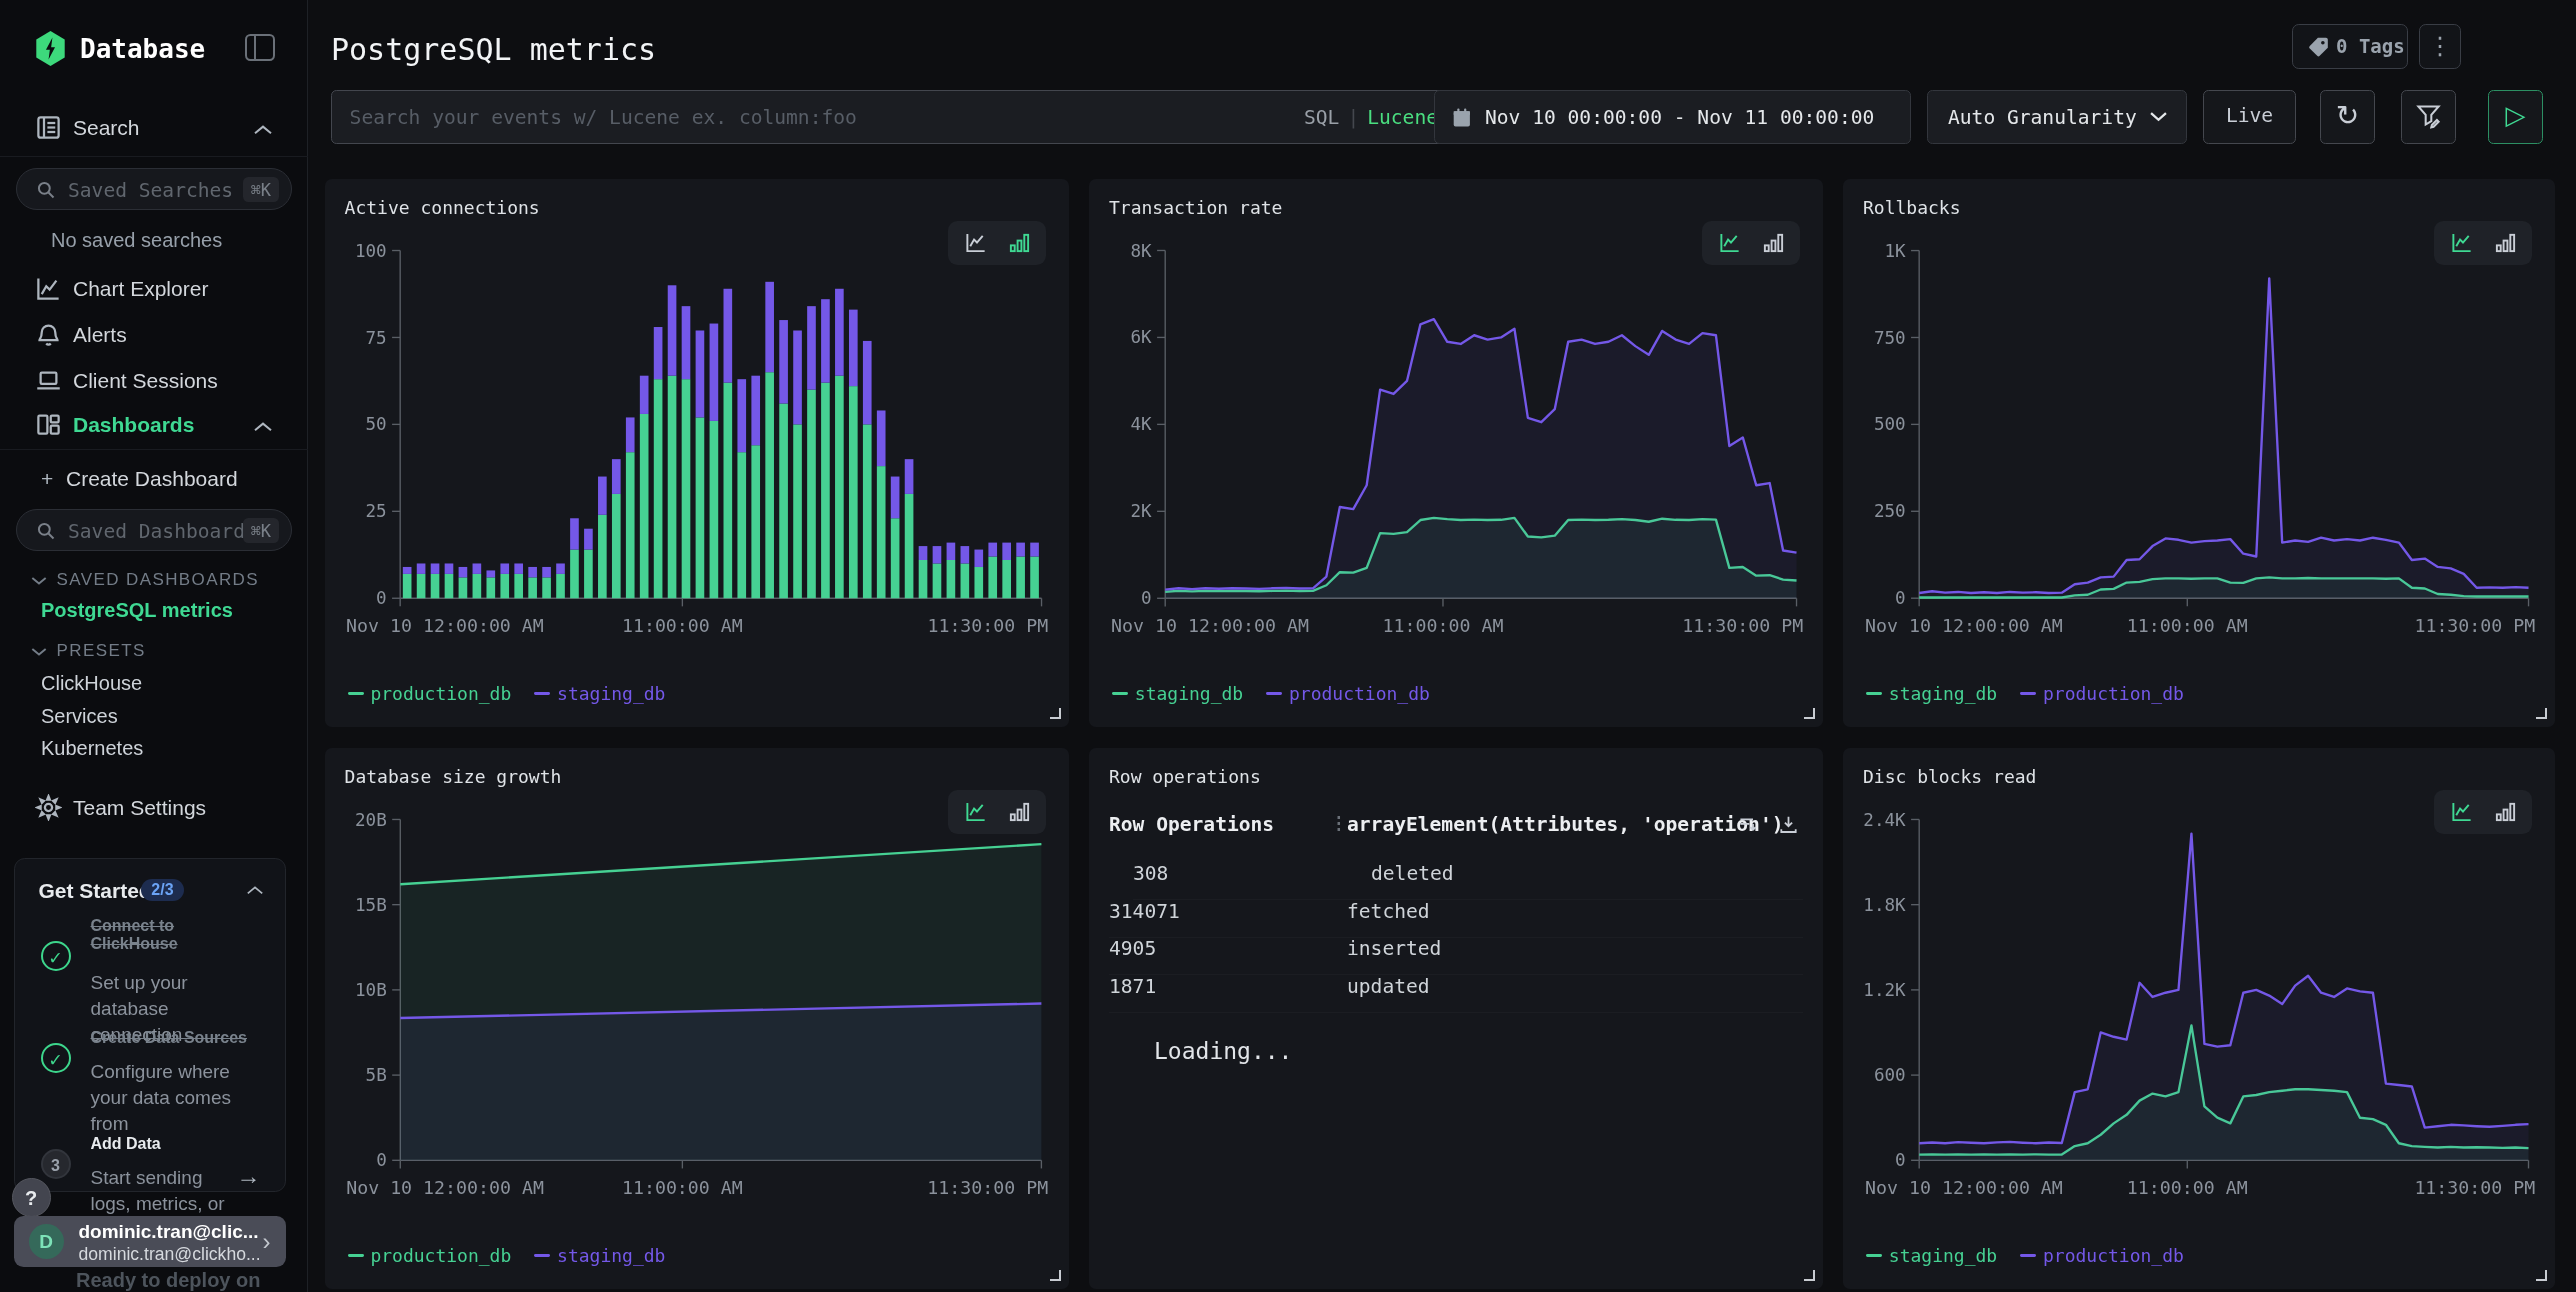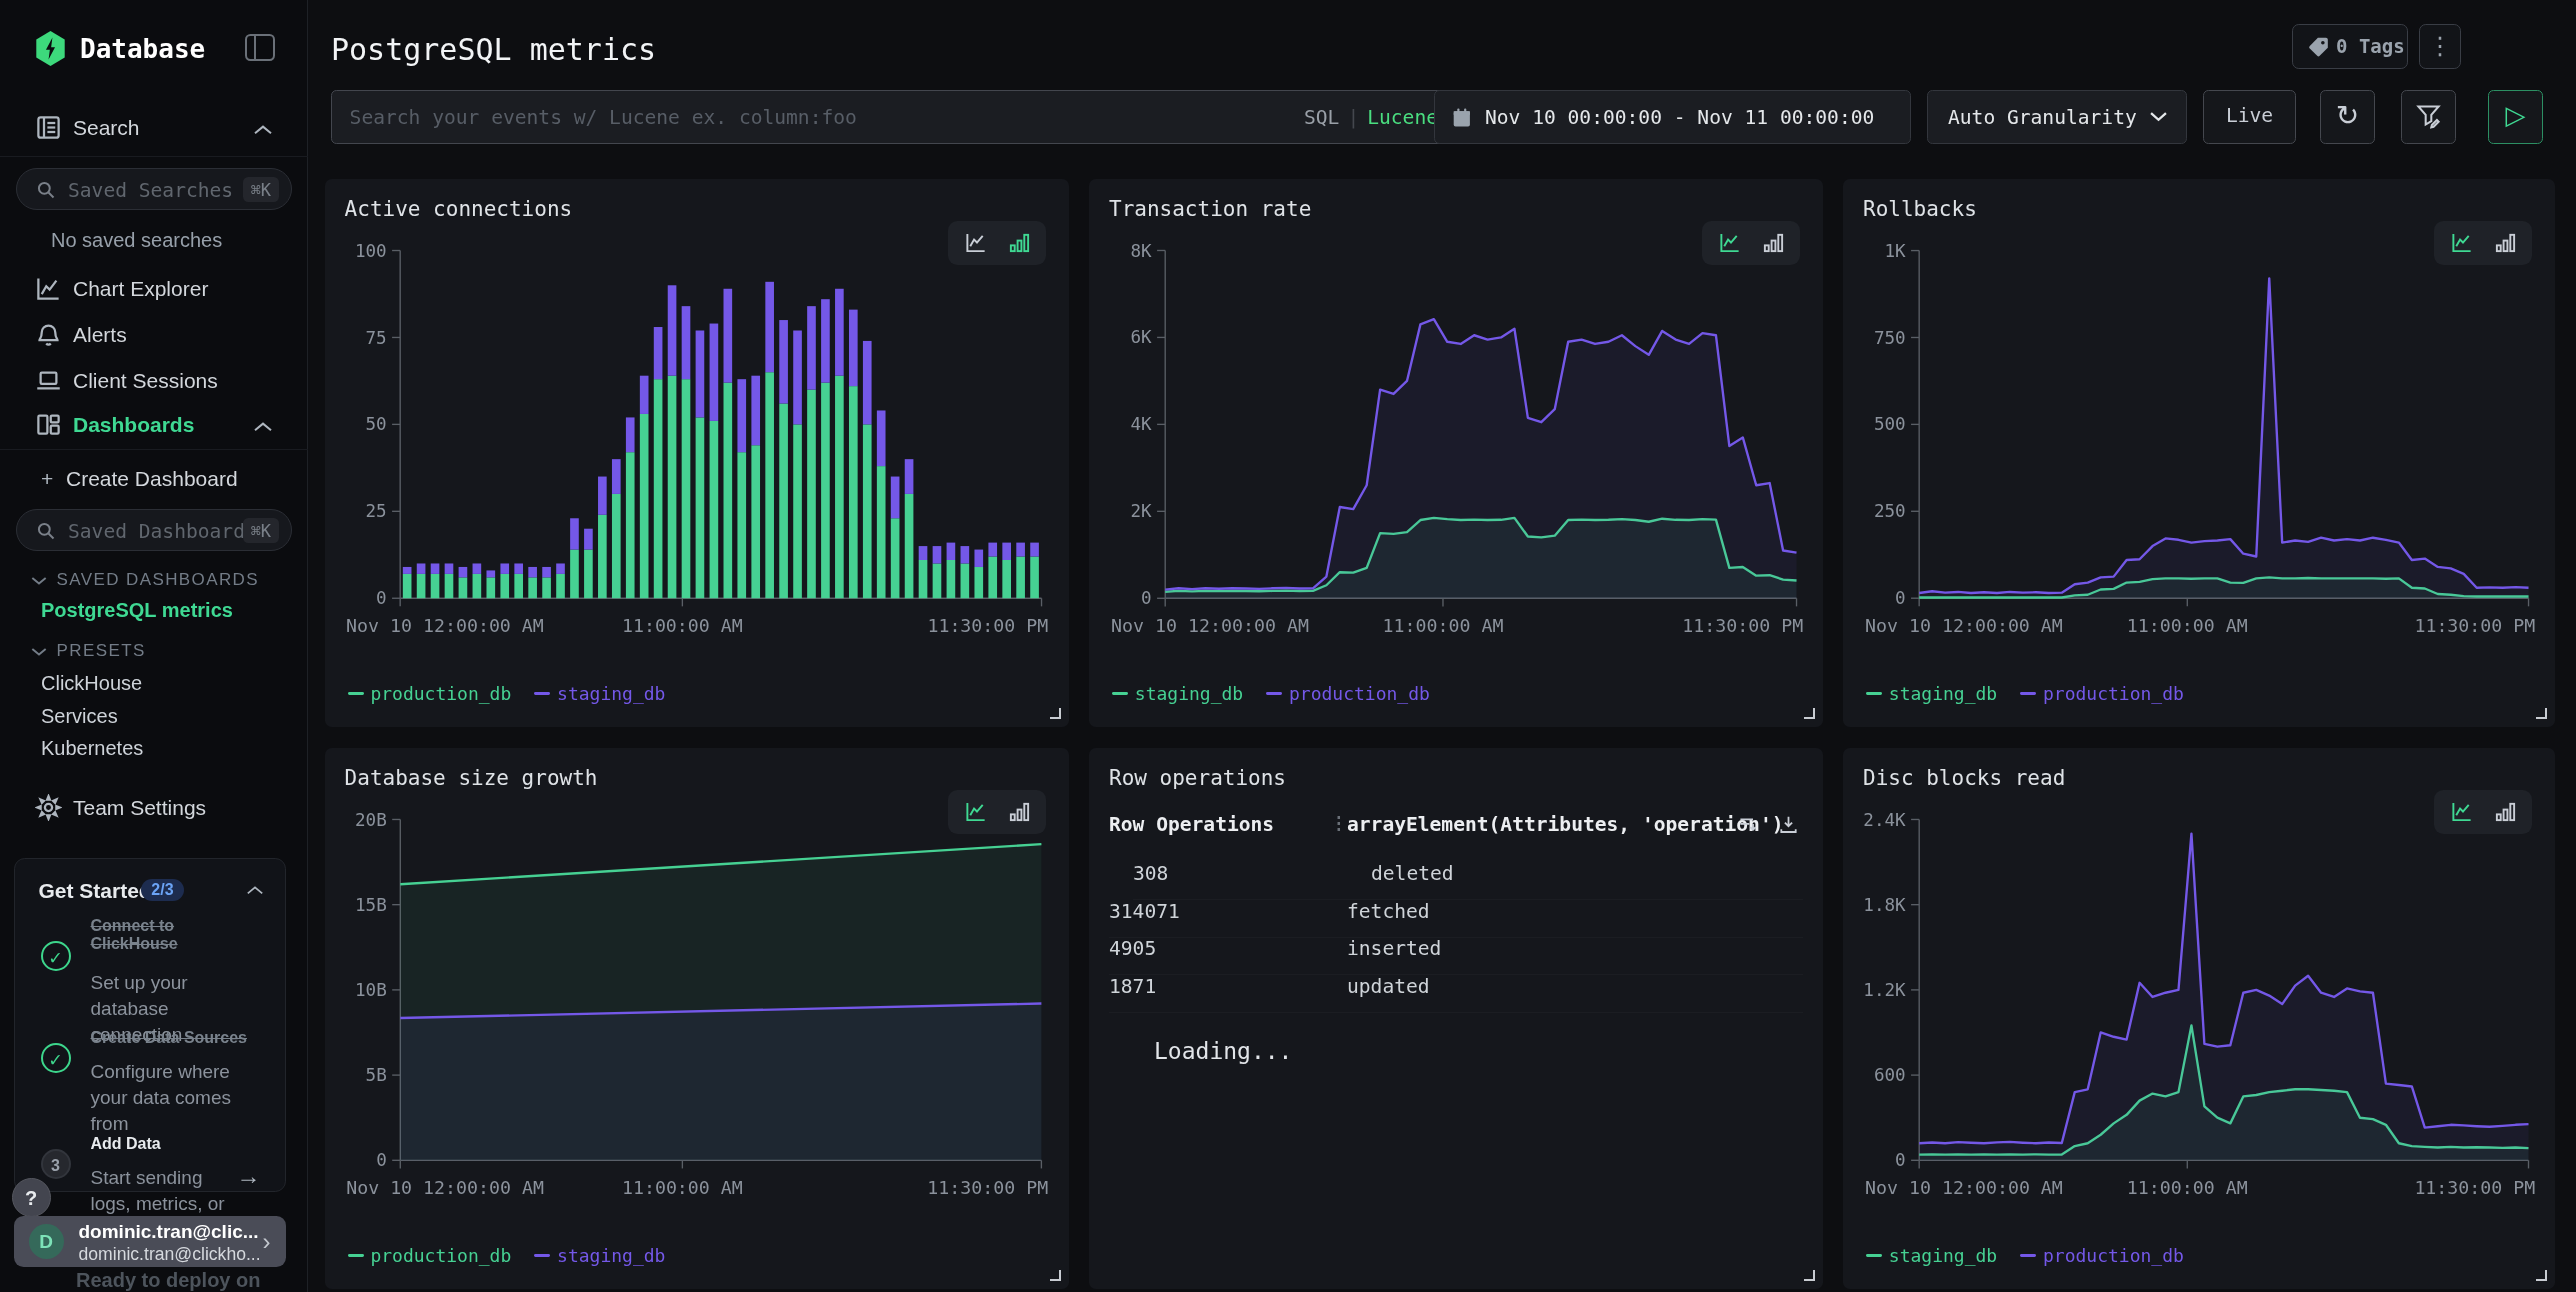--- a/index.html
+++ b/index.html
@@ -92,21 +92,21 @@
   #live-btn { left:1894px; width:93px; color:#c9ced6; font-size:19.6px; text-align:center; line-height:50px; background:#15171b; border-color:#44474e;}
   .sq-btn { position:absolute; top:90px; width:55px; height:54px; background:#15171b;
     border:1.4px solid #44474e; border-radius:5.4px; text-align:center; }
   #refresh-btn { left:2011px; color:#c9ced6; font-size:28px; line-height:50px; }
   #filter-btn { left:2092px; }
   #filter-btn svg { margin-top:10.8px; }
   #play-btn { left:2179px; border-color:#2c8f63; color:#3fd993; font-size:26px; line-height:49px; }
 
   
   .panel { position:absolute; background:#15171c; border-radius:6.8px; }
-  .panel-title { position:absolute; left:20px; top:17.6px; font-size:21px; color:#dfe3e7; }
+  .panel-title { position:absolute; left:20px; top:17.6px; font-size:18px; color:#dfe3e7; }
   .chart-toolbar { position:absolute; top:42px; right:23px; background:#1f2228; border-radius:9.5px;
     padding:9.5px 15px; display:flex; gap:19px; }
   .tool { color:#c9ced6; cursor:pointer; }
   .tool.active { color:#3fd993; }
   .chart-body { position:absolute; left:17.6px; right:17.6px; top:62px; bottom:80px; }
   .legend { position:absolute; left:23px; bottom:23px; display:flex; gap:23px;
     font-family:"DejaVu Sans Mono", monospace; font-size:18px; }
   .legend-item { display:flex; align-items:center; gap:6.8px; cursor:pointer; }
   .ldash { display:inline-block; width:16px; height:2.7px; border-radius:1.4px; }
   .resize-handle { position:absolute; right:8px; bottom:8px; width:10.8px; height:10.8px;

